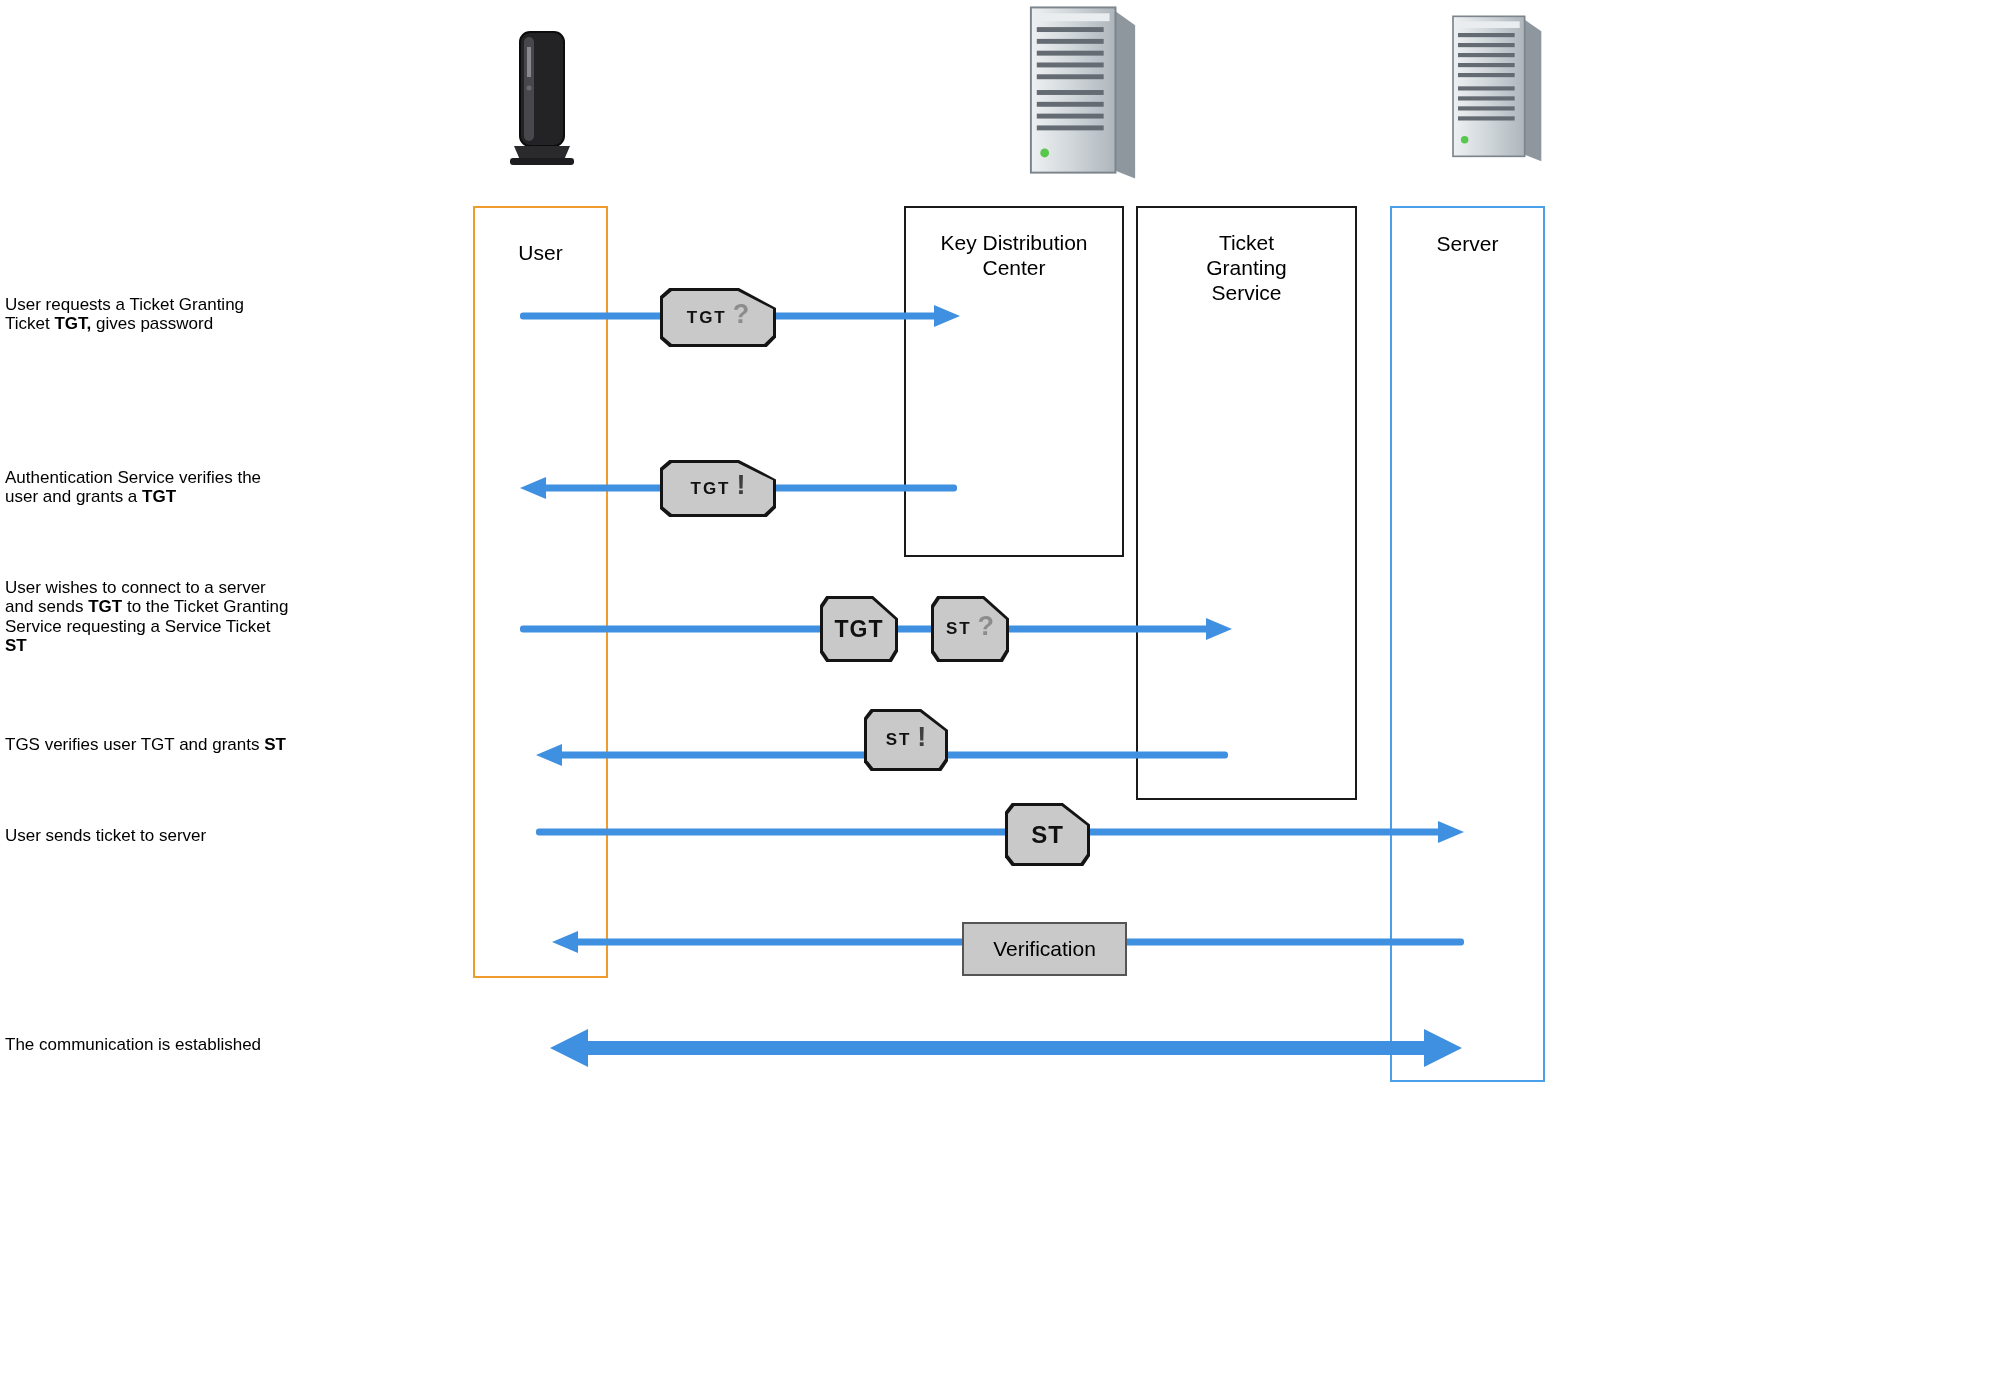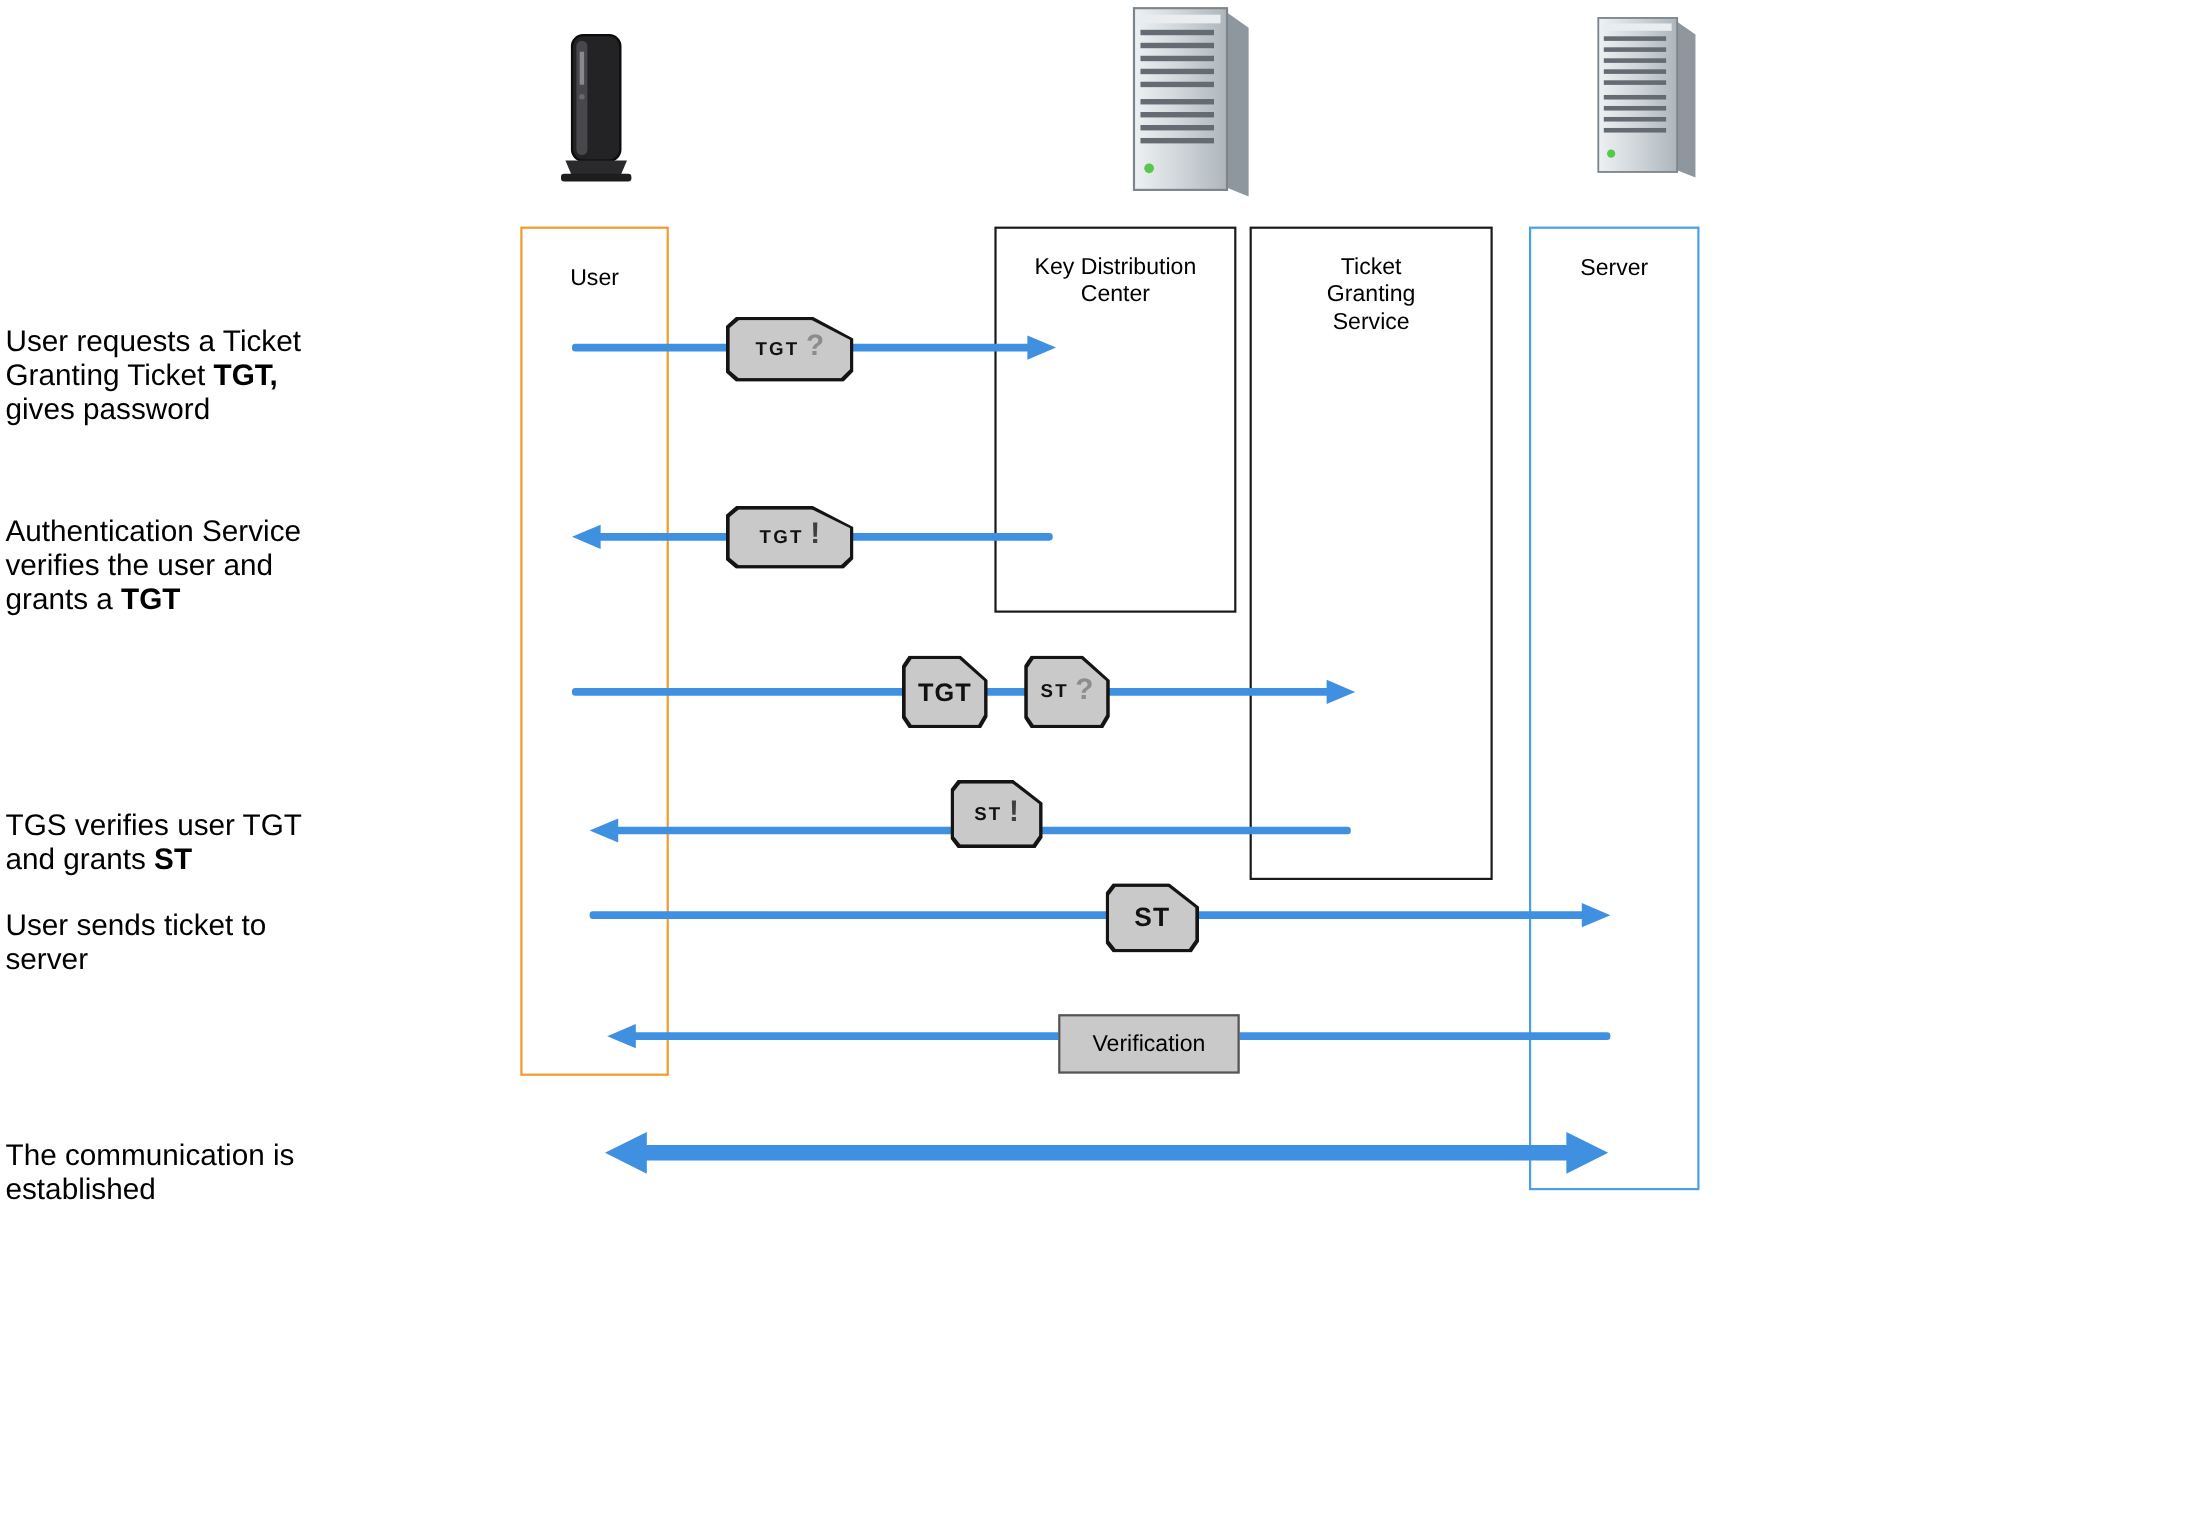--- a/index.html
+++ b/index.html
@@ -18,21 +18,21 @@
   .canvas{position:relative;width:1994px;height:1382px;background:#fff;overflow:hidden;}
 
   
   .lane{position:absolute;background:transparent;}
   .lane.user{border:2px solid var(--user-lane);}
   .lane.kdc,.lane.tgs{border:2px solid var(--lane-border);}
   .lane.server{border:2px solid var(--server-lane);}
   .lane-label{text-align:center;font-size:21px;line-height:1.2;}
 
   
-  .step-text{position:absolute;left:5px;width:285px;font-size:27px;line-height:1.14;}
+  .step-text{position:absolute;left:5px;width:285px;font-size:17px;line-height:1.14;}
 
   
   .arrow{position:absolute;}
   .arrow .shaft{position:absolute;top:50%;transform:translateY(-50%);height:7px;background:var(--arrow);border-radius:3px;left:0;right:0;}
   .arrow.right .shaft{right:22px;}
   .arrow.left .shaft{left:22px;}
   .arrow.both .shaft{left:32px;right:32px;height:14px;border-radius:6px;}
   .arrow .head{position:absolute;width:0;height:0;top:50%;transform:translateY(-50%);}
   .arrow.right .head{right:0;border-top:11px solid transparent;border-bottom:11px solid transparent;border-left:26px solid var(--arrow);}
   .arrow.left .head{left:0;border-top:11px solid transparent;border-bottom:11px solid transparent;border-right:26px solid var(--arrow);}
@@ -131,20 +131,21 @@
   </div>
   <div class="lane tgs" style="left:1136px;top:206px;width:221px;height:594px">
     <div class="lane-label" style="padding:22px 40px 0">Ticket Granting Service</div>
   </div>
   <div class="lane server" style="left:1390px;top:206px;width:155px;height:876px">
     <div class="lane-label" style="padding-top:23px">Server</div>
   </div>
 
   <div class="step-text" style="top:295px"><span>User requests a Ticket Granting Ticket </span><span style="font-weight: bold;">TGT,</span><span> gives password</span></div>
   <div class="step-text" style="top:468px"><span>Authentication Service verifies the user and grants a </span><span style="font-weight: bold;">TGT</span></div>
+  <div class="step-text" style="top:578px"><span>User wishes to connect to a server and sends </span><span style="font-weight: bold;">TGT</span><span> to the Ticket Granting Service requesting a Service Ticket </span><span style="font-weight: bold;">ST</span></div>
   <div class="step-text" style="top:735px"><span>TGS verifies user TGT and grants </span><span style="font-weight: bold;">ST</span></div>
   <div class="step-text" style="top:826px"><span>User sends ticket to server</span></div>
   <div class="step-text" style="top:1035px"><span>The communication is established</span></div>
 
   <div class="arrow right" style="left:520px;top:305px;width:440px;height:22px">
     <div class="shaft"></div>
       <div class="head"></div>
   </div>
   <div class="arrow left" style="left:520px;top:477px;width:437px;height:22px">
     <div class="shaft"></div>

